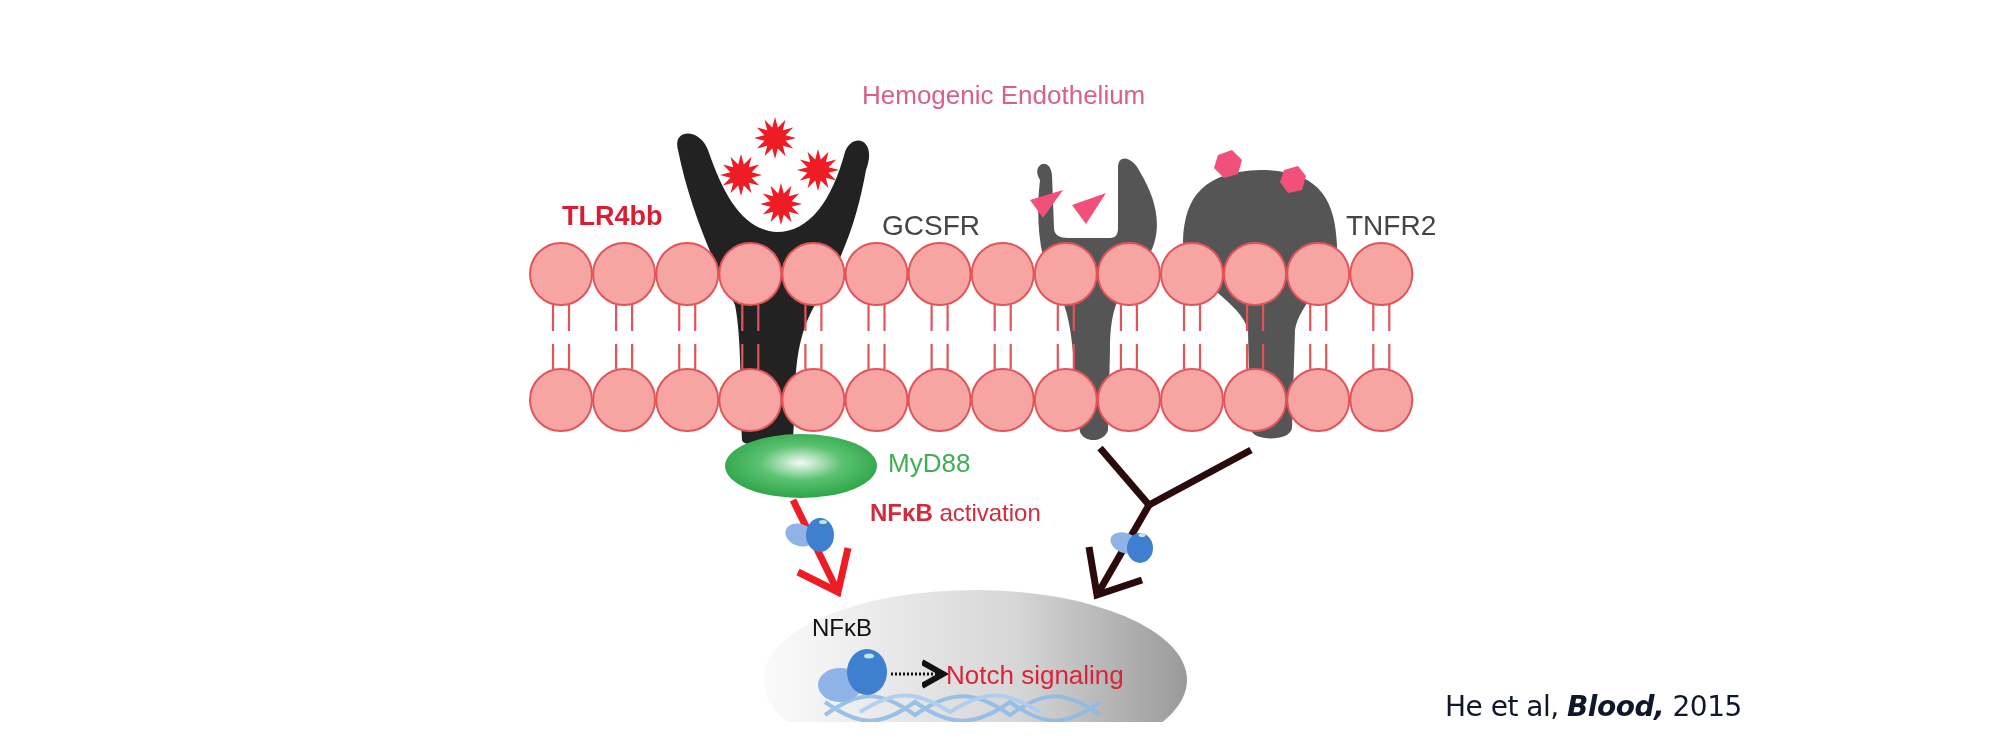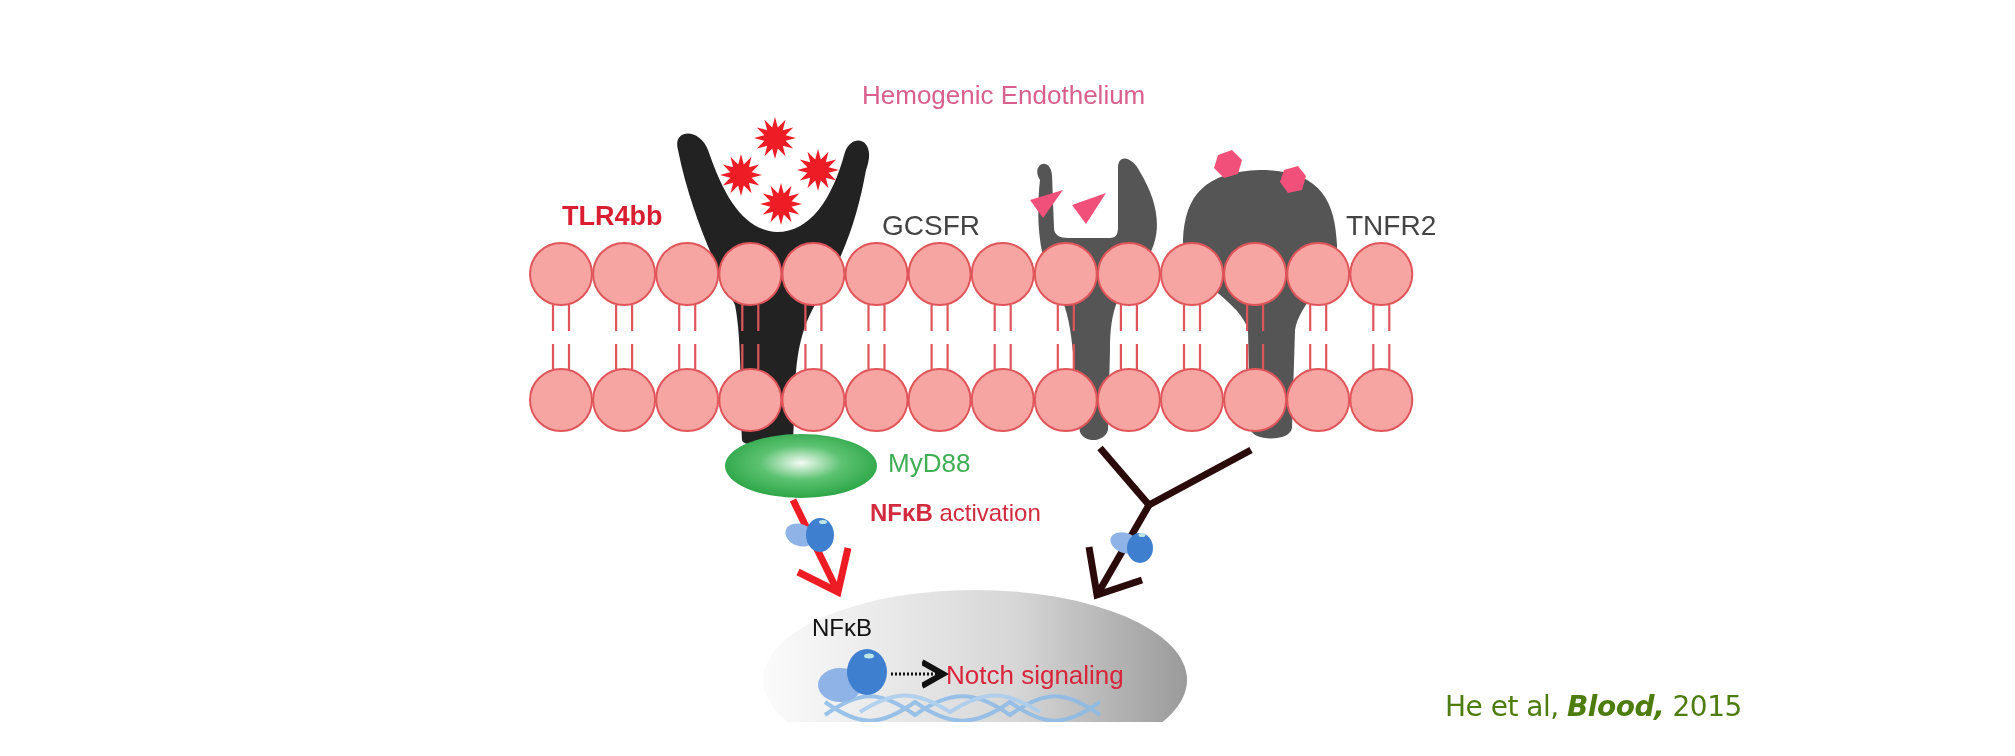--- a/index.html
+++ b/index.html
@@ -1,21 +1,21 @@
 <!DOCTYPE html>
 <html><head>
 <meta charset="utf-8">
 <style>
   html, body { margin: 0; padding: 0; background: #ffffff; }
   body { width: 2015px; height: 756px; position: relative; overflow: hidden; }
   #diagram { position: absolute; left: 0; top: 0; width: 2015px; height: 756px; }
   .label { font-family: "Liberation Sans", sans-serif; }
   .citation {
     position: absolute; left: 1445px; top: 690px;
-    font-family: "DejaVu Sans", sans-serif; font-size: 28px; color: #4d7c0f;
+    font-family: "DejaVu Sans", sans-serif; font-size: 28px; color: #0f172a;
     white-space: nowrap; letter-spacing: -0.5px;
   }
   .citation b { font-style: italic; font-weight: bold; }
 </style>
 </head>
 <body>
 
 <svg id="diagram" xmlns="http://www.w3.org/2000/svg" width="2015" height="756" viewBox="0 0 2015 756">
   <defs>
     <radialGradient id="myd88Grad" cx="0.5" cy="0.45" r="0.6">

